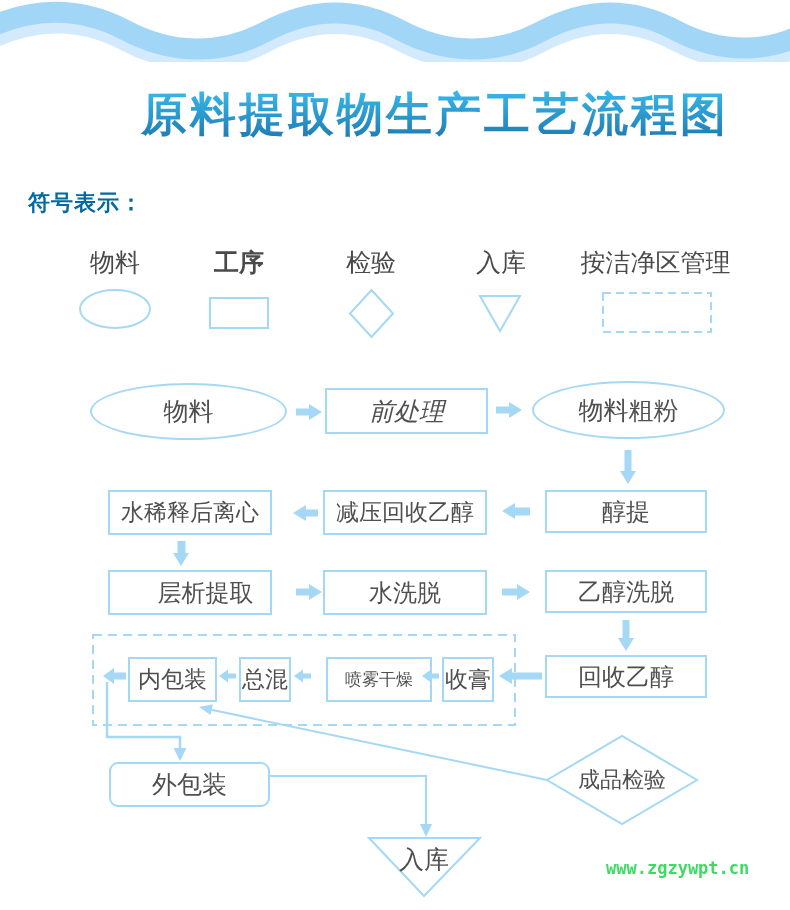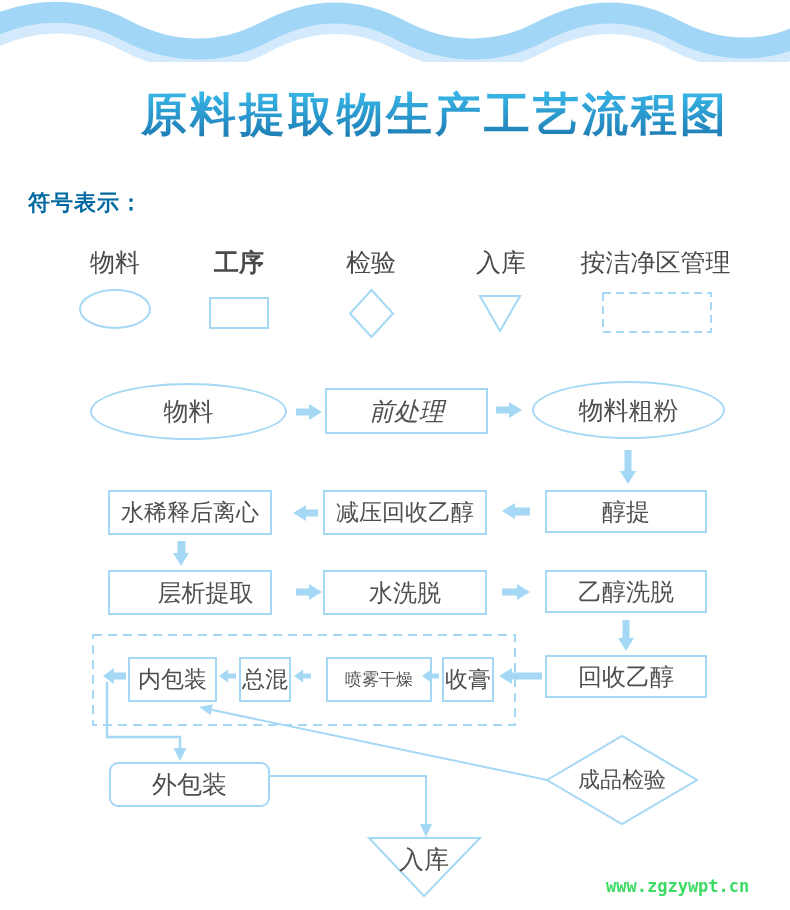--- a/index.html
+++ b/index.html
@@ -30,21 +30,21 @@
     display:flex;align-items:center;justify-content:center;
     color:#4f4f4f;z-index:2;
   }
   .ellipse{border-radius:50%;}
   .shape-label{
     position:absolute;display:flex;align-items:center;justify-content:center;
     color:#4f4f4f;z-index:4;background:transparent;
   }
   #flow-svg{position:absolute;left:0;top:0;width:790px;height:910px;z-index:3;pointer-events:none;}
   #watermark{
-    position:absolute;left:606px;top:876px;width:180px;
+    position:absolute;left:606px;top:858px;width:180px;
     font-family:"DejaVu Sans Mono", monospace;
     font-size:17px;font-weight:bold;color:#3cdb64;
   }
 </style>
 </head>
 <body>
 
 <svg id="wave-banner" viewBox="0 0 790 62">
   <path d="M-20,46 C30,18 80,18 125,42 S220,68 265,44 S355,18 400,42 S495,68 540,44 S630,18 675,42 S770,66 810,42" fill="none" stroke="#d3eafc" stroke-width="18"></path>
   <path d="M-20,32 C30,6 80,6 125,30 S220,56 265,32 S355,6 400,30 S495,56 540,32 S630,6 675,30 S770,54 810,30" fill="none" stroke="#a2d6f7" stroke-width="21"></path>

